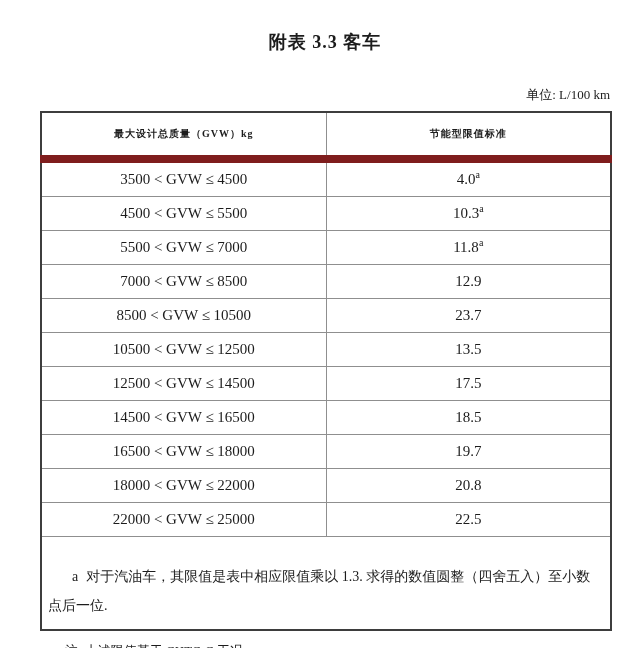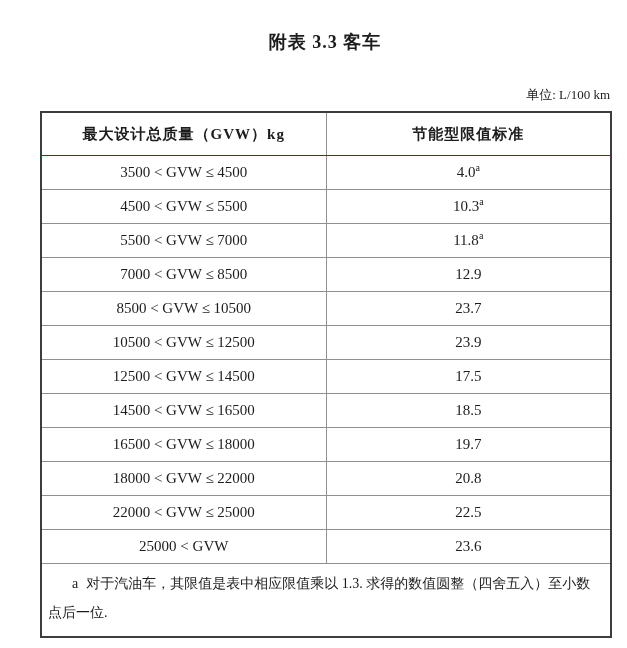--- a/index.html
+++ b/index.html
@@ -16,27 +16,27 @@
   .unit{
     margin:32px 0 7px 0;text-align:right;font-size:13px;
   }
   table.limits{
     border-collapse:collapse;width:570px;table-layout:fixed;
     border:2px solid #3d3d3d;
   }
   table.limits col{width:285px;}
   th,td{border:1px solid #8f8f8f;text-align:center;vertical-align:middle;}
   thead th{
-    height:40px;font-size:15px;font-weight:bold;
-    border-bottom:1px solid #7f1d1d;letter-spacing:1px;
+    height:40px;font-size:10px;font-weight:bold;
+    border-bottom:8px solid #7f1d1d;letter-spacing:1px;
   }
   tbody td{height:31px;font-size:15px;}
   sup{font-size:10px;vertical-align:super;line-height:0;}
   tr.footnote-row td{
-    text-align:left;font-size:14px;padding:5px 6px 9px 6px;line-height:29px;
+    text-align:left;font-size:14px;padding:25px 6px 9px 6px;line-height:29px;
   }
   .footnote-para{text-indent:24px;margin:0;}
   .footnote-marker{margin-right:8px;font-family:"Liberation Serif",serif;}
   .note{
     margin:11px 0 0 25px;font-size:13px;
   }
 </style>
 </head>
 <body>
 
@@ -73,21 +73,21 @@
       <tr>
         <td>7000 &lt; GVW ≤ 8500</td>
         <td><span>12.9</span><sup></sup></td>
       </tr>
       <tr>
         <td>8500 &lt; GVW ≤ 10500</td>
         <td><span>23.7</span><sup></sup></td>
       </tr>
       <tr>
         <td>10500 &lt; GVW ≤ 12500</td>
-        <td><span>23.9</span><sup></sup></td>
+        <td><span>13.5</span><sup></sup></td>
       </tr>
       <tr>
         <td>12500 &lt; GVW ≤ 14500</td>
         <td><span>17.5</span><sup></sup></td>
       </tr>
       <tr>
         <td>14500 &lt; GVW ≤ 16500</td>
         <td><span>18.5</span><sup></sup></td>
       </tr>
       <tr>
@@ -95,24 +95,20 @@
         <td><span>19.7</span><sup></sup></td>
       </tr>
       <tr>
         <td>18000 &lt; GVW ≤ 22000</td>
         <td><span>20.8</span><sup></sup></td>
       </tr>
       <tr>
         <td>22000 &lt; GVW ≤ 25000</td>
         <td><span>22.5</span><sup></sup></td>
       </tr>
-      <tr>
-        <td>25000 &lt; GVW</td>
-        <td><span>23.6</span><sup></sup></td>
-      </tr>
       <tr class="footnote-row">
         <td colspan="2">
           <p class="footnote-para"><span class="footnote-marker">a</span><span>对于汽油车，其限值是表中相应限值乘以 1.3. 求得的数值圆整（四舍五入）至小数点后一位.</span></p>
         </td>
       </tr>
     </tbody>
   </table>
 
   <div class="note">注: 上述限值基于 CHTC-C 工况.</div>
 

